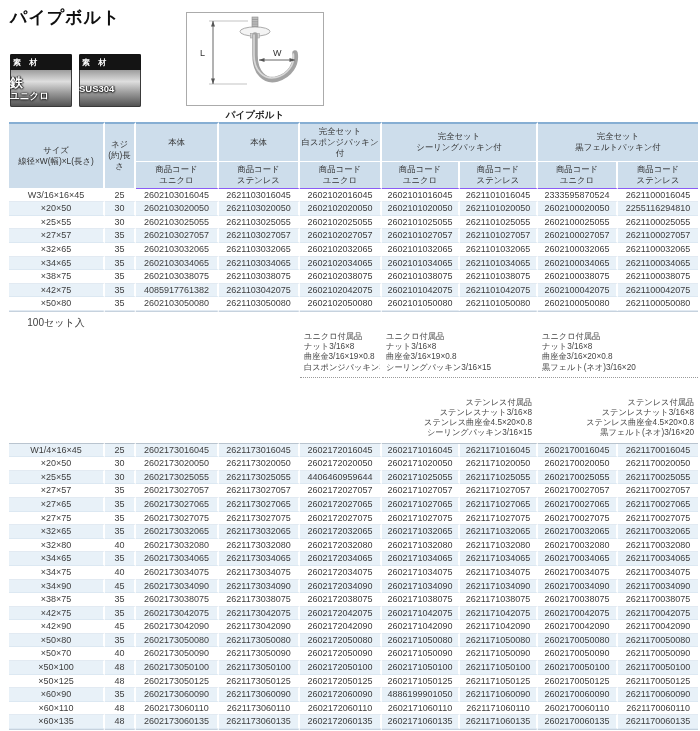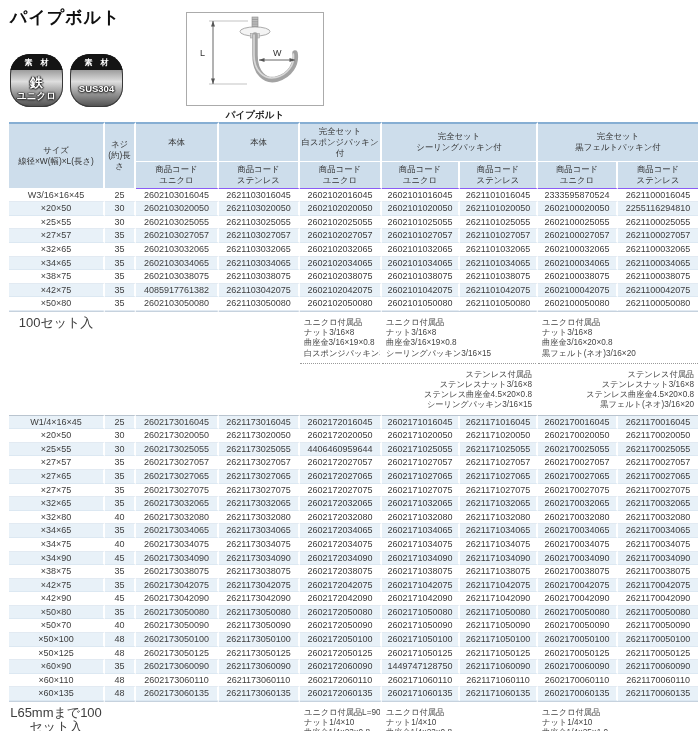--- a/index.html
+++ b/index.html
@@ -8,21 +8,21 @@
     font-family:"Liberation Sans","DejaVu Sans",sans-serif;color:#3d3d3d;
     overflow:hidden;
   }
   .page-title{
     position:absolute;left:10px;top:6px;
     font-size:17px;font-weight:bold;color:#0f0f0f;letter-spacing:1px;
   }
   
   .badges{position:absolute;left:10px;top:54px;display:flex;gap:7px;}
   .badge{
-    width:53px;height:53px;border-radius:20px;overflow:hidden;text-align:center;
+    width:62px;height:53px;border-radius:2px;overflow:hidden;text-align:left;
     background:linear-gradient(180deg,#4a4a4a 0%,#9c9c9c 30%,#dedede 52%,#989898 74%,#4e4e4e 100%);
     box-shadow:inset 0 0 0 1px #3a3a3a;
   }
   .badge-top{
     background:#141414;color:#fff;font-size:8px;font-weight:bold;
     letter-spacing:3px;padding:3px 0 2px 3px;
   }
   .badge-main{
     height:38px;display:flex;flex-direction:column;justify-content:center;
     color:#fff;font-weight:bold;
@@ -56,22 +56,22 @@
     border-bottom:1px solid #e2eaf2;
     background:#fff;
   }
   .catalog tbody tr.stripe td{background:#e8f1f8;border-bottom:1px solid #dce8f2;}
   .catalog tbody tr.note-row td{
     background:#fff;vertical-align:top;text-align:left;
     border-top:1px solid #c6d2de;border-bottom:1px solid #b9c4cf;
     padding:0;
   }
   .catalog tbody tr.note-row:last-child td{border-bottom:2px solid #b3b3b3;}
-  .note-size{text-align:center !important;font-size:13px;padding-top:4px !important;line-height:14px !important;}
-  .note-block{padding:6px 4px 4px 4px;font-size:8.2px;line-height:10.2px;color:#444;}
+  .note-size{text-align:center !important;font-size:10px;padding-top:4px !important;line-height:14px !important;}
+  .note-block{padding:20px 4px 4px 4px;font-size:8.2px;line-height:10.2px;color:#444;}
   .note-block.dotted{border-top:1px dotted #9a9a9a;text-align:right;}
   .note-block div{white-space:nowrap;}
 </style>
 </head>
 <body>
 
 <div class="page-title">パイプボルト</div>
 
 <div class="badges">
   <div class="badge">
@@ -529,21 +529,21 @@
         <td>2621171050125</td>
         <td>2602170050125</td>
         <td>2621170050125</td>
       </tr>
       <tr class="stripe">
         <td>×60×90</td>
         <td>35</td>
         <td>2602173060090</td>
         <td>2621173060090</td>
         <td>2602172060090</td>
-        <td>1449747128750</td>
+        <td>4886199901050</td>
         <td>2621171060090</td>
         <td>2602170060090</td>
         <td>2621170060090</td>
       </tr>
       <tr>
         <td>×60×110</td>
         <td>48</td>
         <td>2602173060110</td>
         <td>2621173060110</td>
         <td>2602172060110</td>

